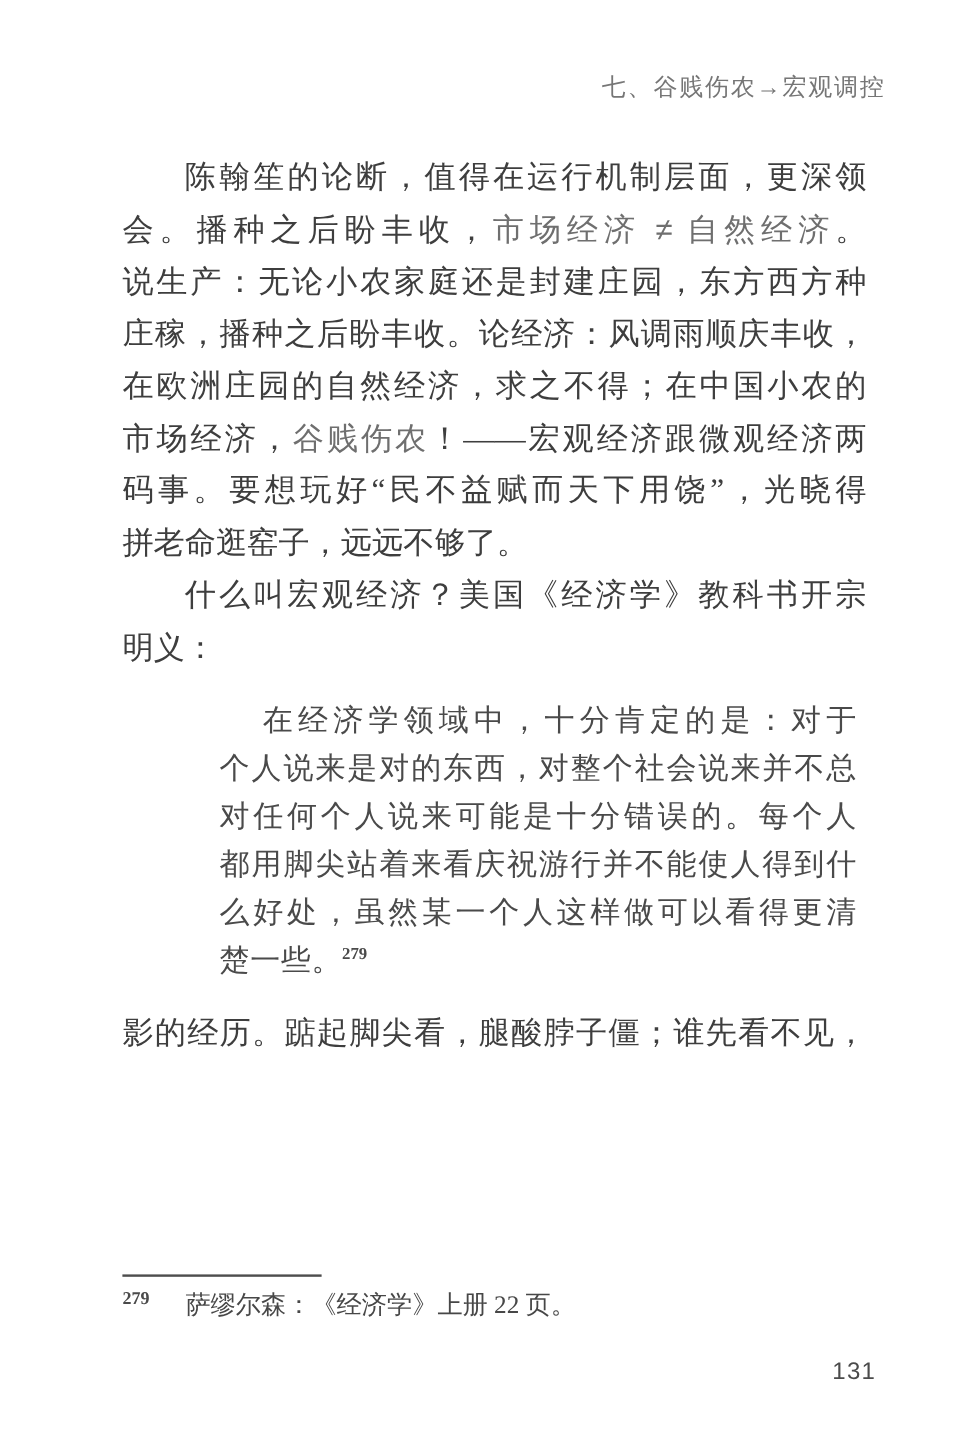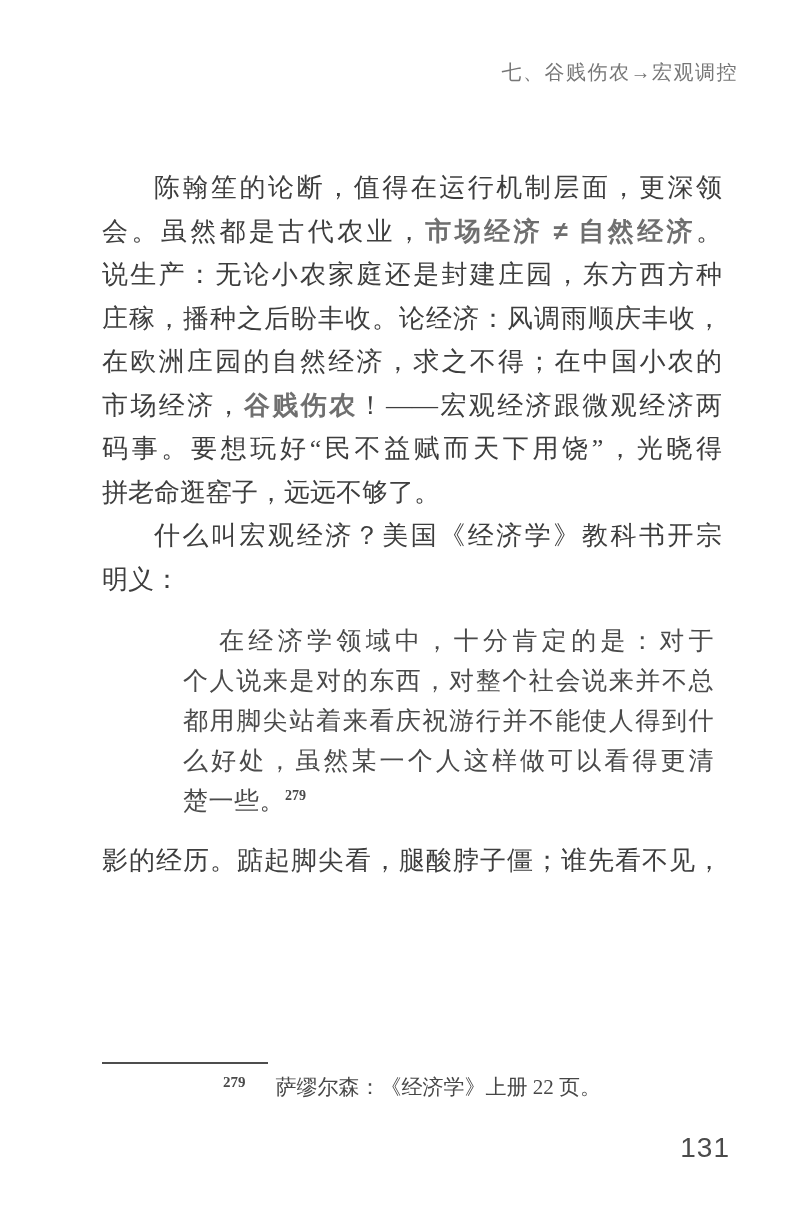--- a/index.html
+++ b/index.html
@@ -25,31 +25,30 @@
 
   
   .content {
     position: absolute;
     left: 102px;
     top: 126px;
     width: 620px;
     color: #3e3e3e;
     font-size: 26px;
     line-height: 43.5px;
-    margin-top: 40px;
   }
   .para { margin: 0; }
 
   .line { text-align: justify; text-align-last: justify; }
   .line.end { text-align-last: left; }
   .line.indent { text-indent: 52px; }
 
   .hei {
     font-family: "Liberation Sans", "DejaVu Sans", sans-serif;
-    font-weight: 700;
+    font-weight: 400;
     color: #6f6f6f;
   }
 
   
   .quote {
     margin: 20px 0 18px 81px;
     width: 531px;
     font-size: 25px;
     line-height: 40px;
     letter-spacing: 0.5px;
@@ -76,60 +75,61 @@
   }
   .footnote-rule {
     width: 166px;
     height: 0;
     border-top: 2px solid #4d4d4d;
     margin: 0 0 9px 0;
   }
   .footnote-line {
     font-size: 21px;
     line-height: 28px;
-    text-align: center;
+    text-align: left;
   }
   .footnote-line sup.fn-ref { margin-right: 30px; vertical-align: 7px; font-size: 15px; }
 
   
   .page-number {
     position: absolute;
     top: 1132px;
     right: 70px;
     font-family: "Liberation Sans", "DejaVu Sans", sans-serif;
-    font-size: 28px;
+    font-size: 20px;
     letter-spacing: 1px;
     color: #4b4b4b;
   }
 </style>
 </head>
 <body>
 
 <div class="page">
 
   <div class="running-header">七、谷贱伤农→宏观调控</div>
 
   <main class="content">
     <div class="para">
         <div class="line indent"><span>陈翰笙的论断，值得在运行机制层面，更深领</span></div>
-        <div class="line"><span>会。虽然都是古代农业，</span><span class="hei">市场经济 ≠ 自然经济</span><span>。</span></div>
+        <div class="line"><span>会。播种之后盼丰收，</span><span class="hei">市场经济 ≠ 自然经济</span><span>。</span></div>
         <div class="line"><span>说生产：无论小农家庭还是封建庄园，东方西方种</span></div>
         <div class="line"><span>庄稼，播种之后盼丰收。论经济：风调雨顺庆丰收，</span></div>
         <div class="line"><span>在欧洲庄园的自然经济，求之不得；在中国小农的</span></div>
         <div class="line"><span>市场经济，</span><span class="hei">谷贱伤农</span><span>！——宏观经济跟微观经济两</span></div>
         <div class="line"><span>码事。要想玩好“民不益赋而天下用饶”，光晓得</span></div>
         <div class="line end"><span>拼老命逛窑子，远远不够了。</span></div>
       </div>
     <div class="para">
         <div class="line indent"><span>什么叫宏观经济？美国《经济学》教科书开宗</span></div>
         <div class="line end"><span>明义：</span></div>
       </div>
     <blockquote class="quote">
         <div class="line indent"><span>在经济学领域中，十分肯定的是：对于</span></div>
         <div class="line"><span>个人说来是对的东西，对整个社会说来并不总</span></div>
+        <div class="line"><span>对任何个人说来可能是十分错误的。每个人</span></div>
         <div class="line"><span>都用脚尖站着来看庆祝游行并不能使人得到什</span></div>
         <div class="line"><span>么好处，虽然某一个人这样做可以看得更清</span></div>
         <div class="line end"><span>楚一些。</span><sup class="fn-ref">279</sup></div>
       </blockquote>
     <div class="para">
         <div class="line"><span>影的经历。踮起脚尖看，腿酸脖子僵；谁先看不见，</span></div>
       </div>
   </main>
 
   <div class="footnote-area">

